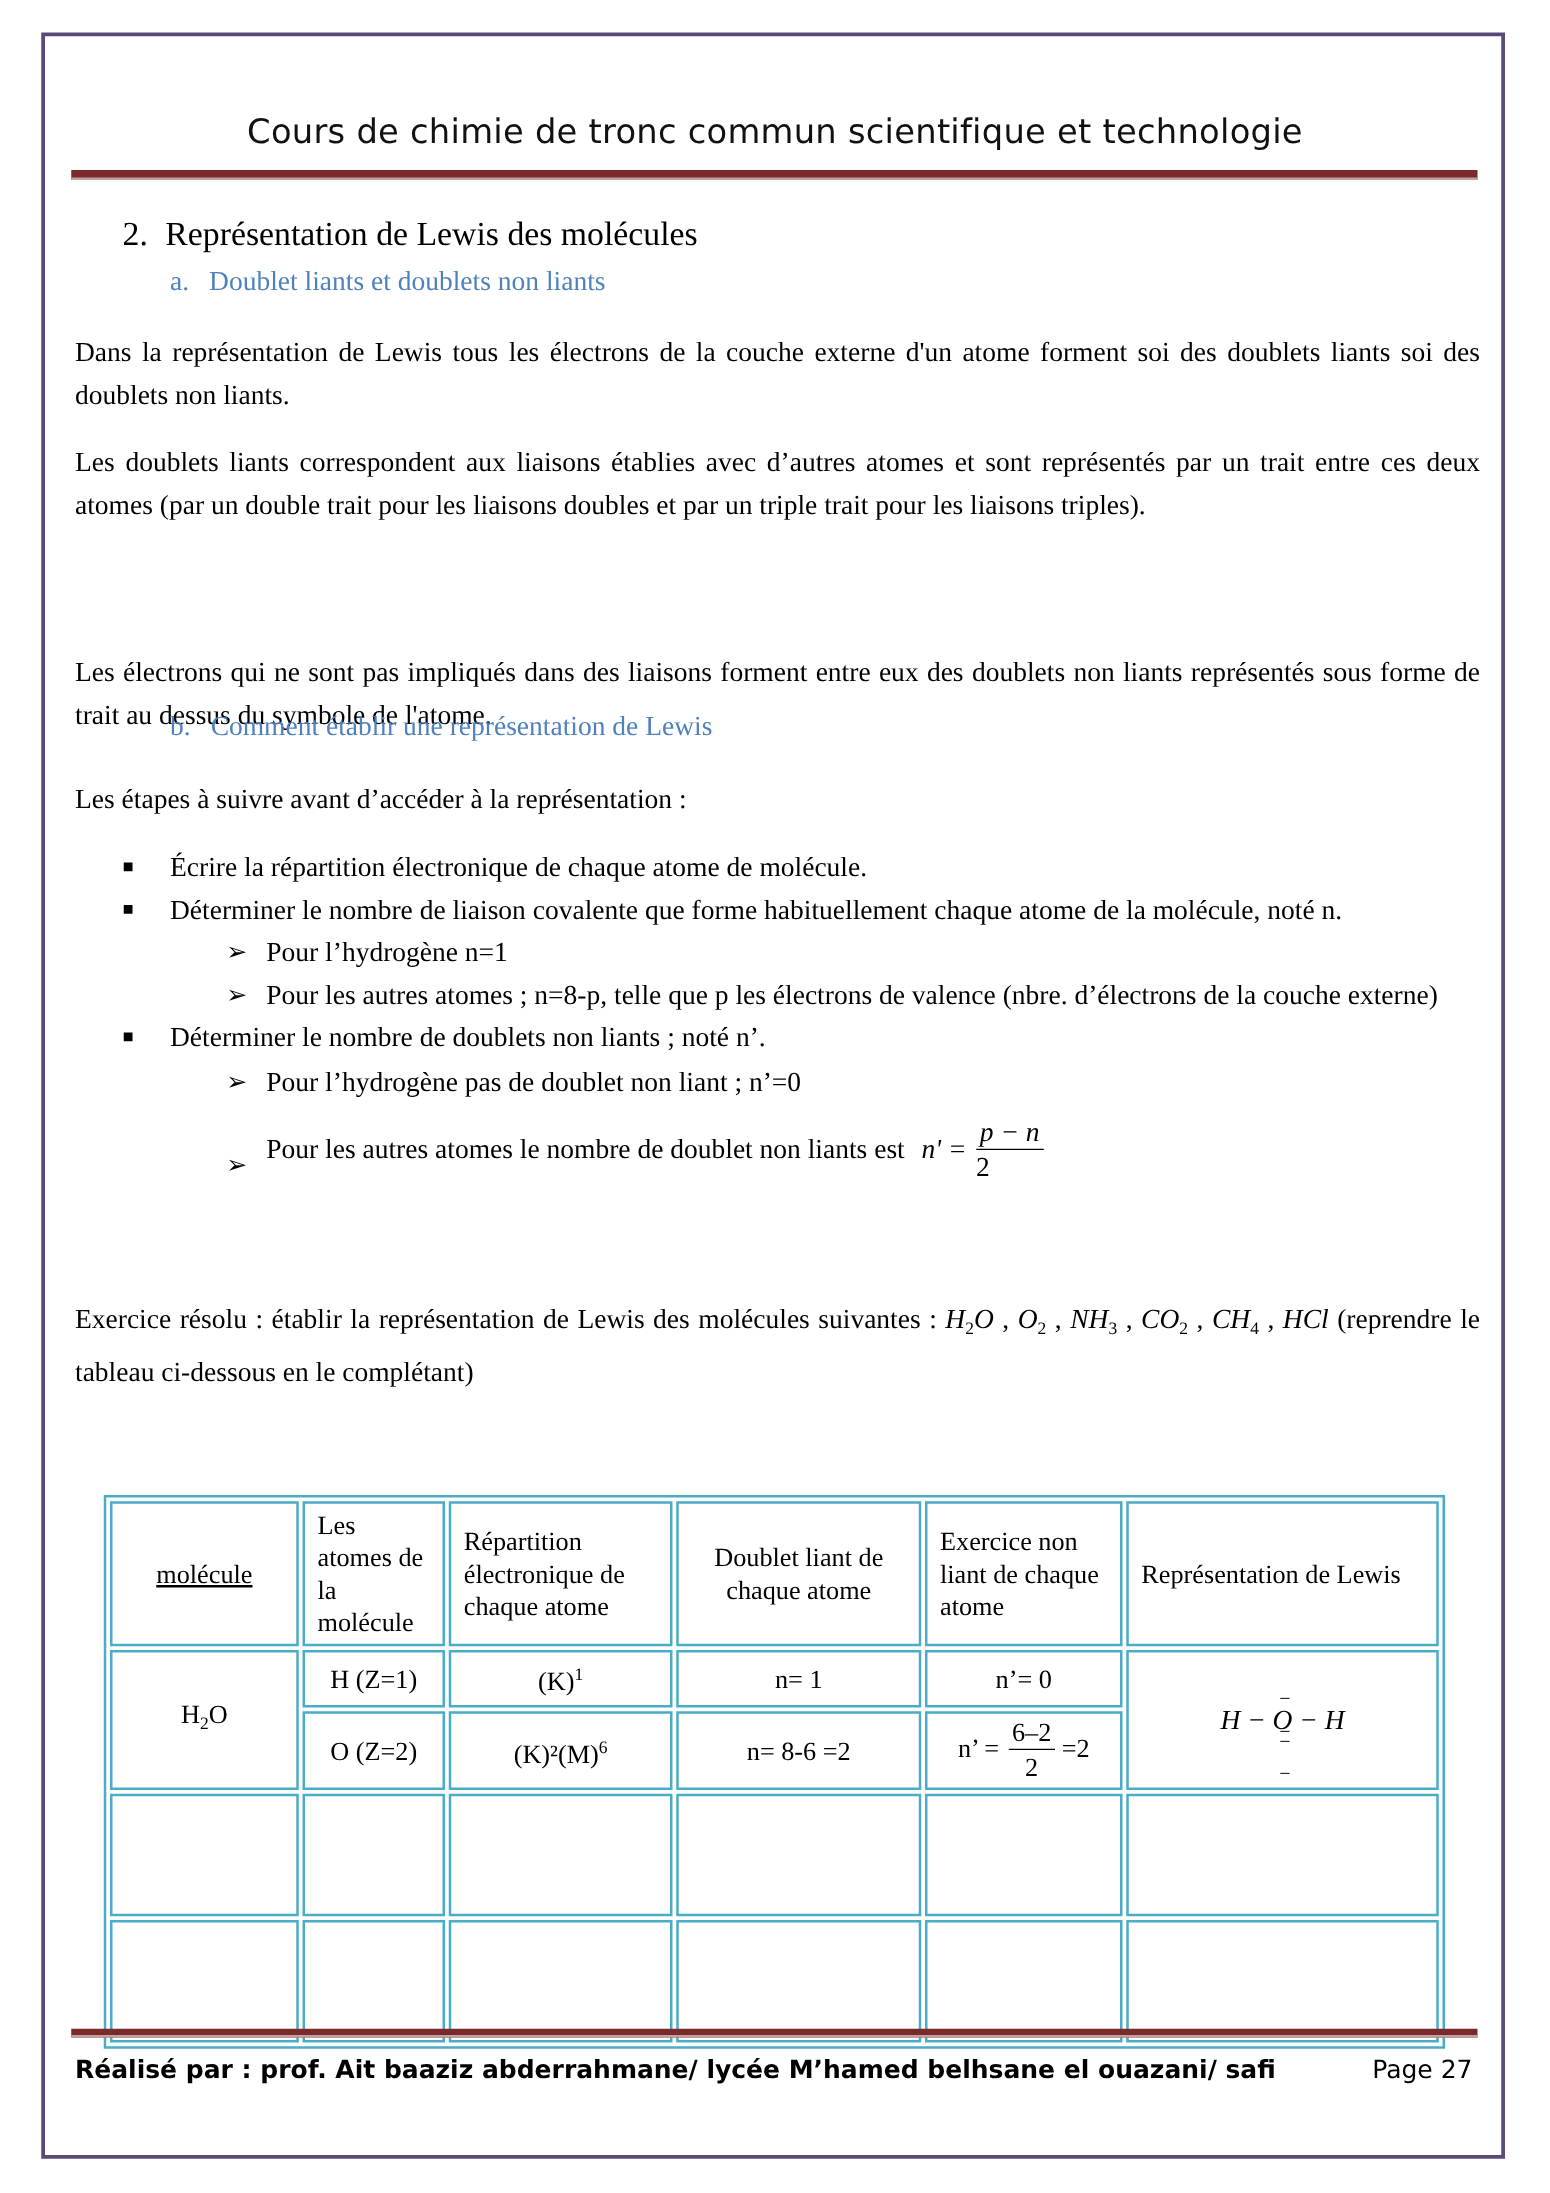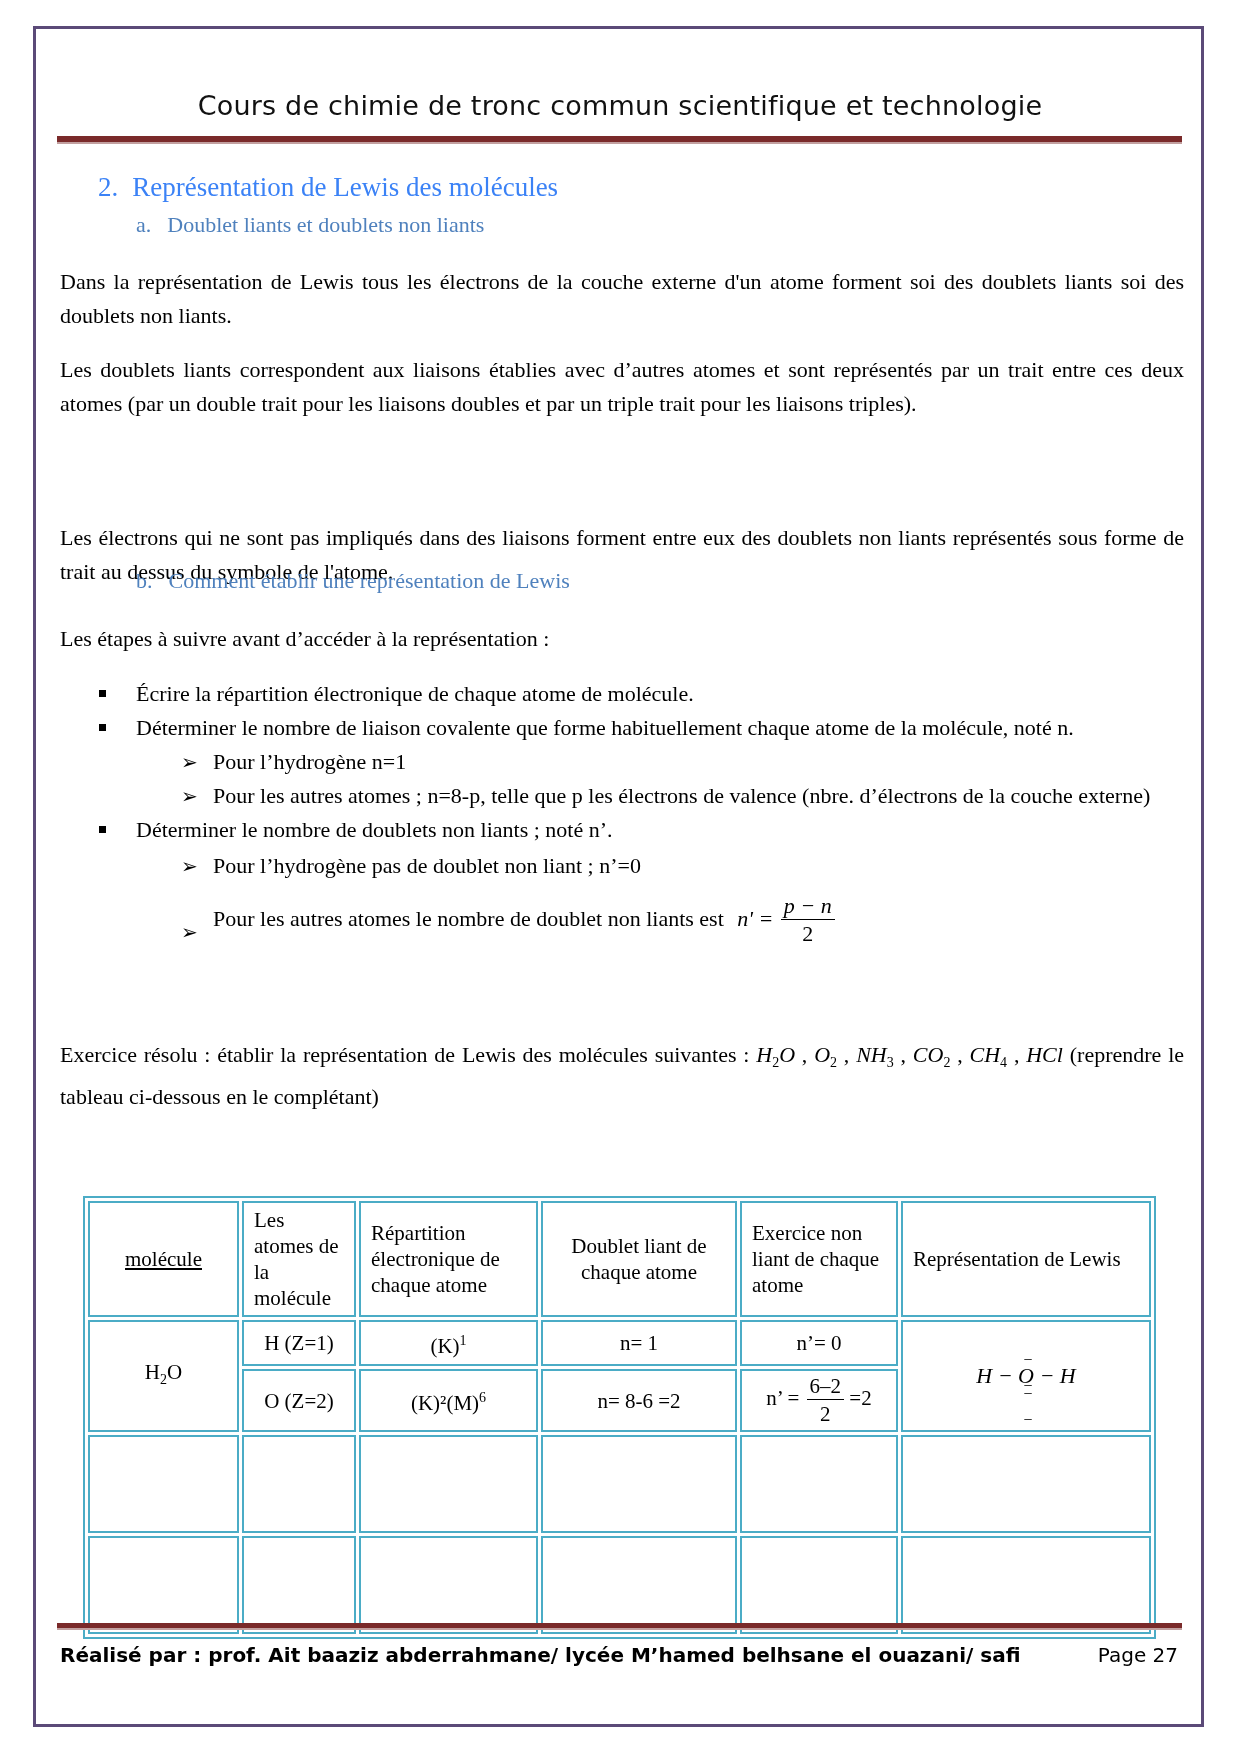--- a/index.html
+++ b/index.html
@@ -1,30 +1,30 @@
 <!DOCTYPE html>
 <html><head>
   <meta charset="utf-8">
   <style>
     html, body { margin: 0; padding: 0; background: #ffffff; }
     body { width: 1240px; height: 1754px; position: relative; overflow: hidden; font-family: "Liberation Serif", serif; color: #000; }
     .page-border { position: absolute; left: 33px; top: 26px; width: 1171px; height: 1701px; border: 3px solid #5b4a78; box-sizing: border-box; }
     .header-title { position: absolute; left: 0; width: 1240px; top: 90px; text-align: center; font-family: "DejaVu Sans", sans-serif; font-size: 27px; letter-spacing: 0.2px; color: #111; }
     .header-rule { position: absolute; left: 57px; width: 1125px; top: 136px; height: 6px; background: #7a2a2a; border-bottom: 2px solid #c2a0a0; }
-    .h2 { position: absolute; left: 98px; top: 172px; font-size: 27px; color: #3b82f6; }
+    .h2 { position: absolute; left: 98px; top: 172px; font-size: 27px; color: #000000; }
     .h2 .num { margin-right: 14px; }
     .h3 { position: absolute; font-size: 22px; color: #4f81bd; }
     .h3 .num { margin-right: 16px; }
     .para { position: absolute; left: 60px; width: 1124px; font-size: 22px; line-height: 34px; text-align: justify; }
     .bullets { position: absolute; left: 60px; width: 1124px; font-size: 22px; line-height: 34px; }
     .b1 { position: relative; padding-left: 76px; text-align: justify; }
     .b1::before { content: ""; position: absolute; left: 39px; top: 13px; width: 7px; height: 7px; background: #000; }
     .b2 { position: relative; padding-left: 153px; text-align: justify; }
     .b2 .arrow { position: absolute; left: 121px; top: 0; font-size: 20px; }
-    .frac { display: inline-block; vertical-align: middle; text-align: center; font-style: italic; margin-left: 2px; }
+    .frac { display: inline-block; vertical-align: middle; font-style: italic; margin-left: 2px; }
     .frac .n { display: block; border-bottom: 1.5px solid #000; padding: 0 3px; line-height: 26px; }
     .frac .d { display: block; font-style: normal; line-height: 28px; }
     .ital { font-style: italic; }
     sub.s { font-size: 14px; }
     table.lewis { position: absolute; left: 83px; top: 1196px; width: 1073px; border-collapse: separate; border-spacing: 3px; border: 2px solid #4bacc6; font-size: 21px; }
     table.lewis td { border: 2px solid #4bacc6; vertical-align: middle; padding: 2px 10px; line-height: 26px; }
     .hdr td { height: 108px; }
     .c { text-align: center; }
     .footer-rule { position: absolute; left: 57px; width: 1125px; top: 1623px; height: 5px; background: #7a2a2a; border-bottom: 2px solid #c2a0a0; }
     .footer-left { position: absolute; left: 60px; top: 1643px; font-family: "DejaVu Sans", sans-serif; font-size: 20px; font-weight: bold; }

